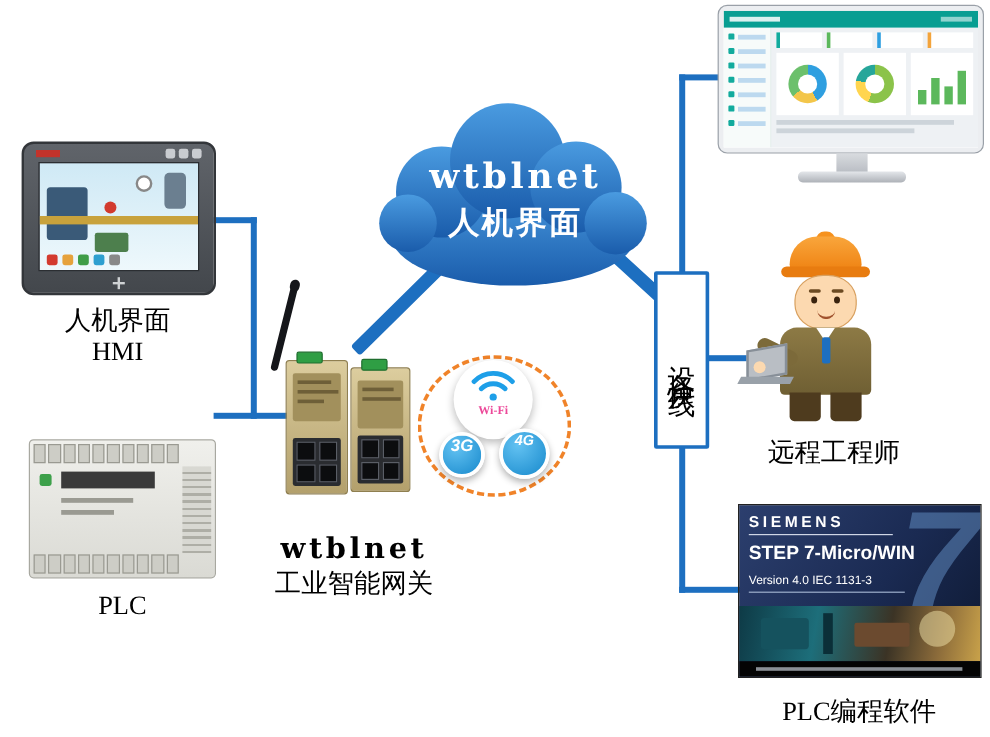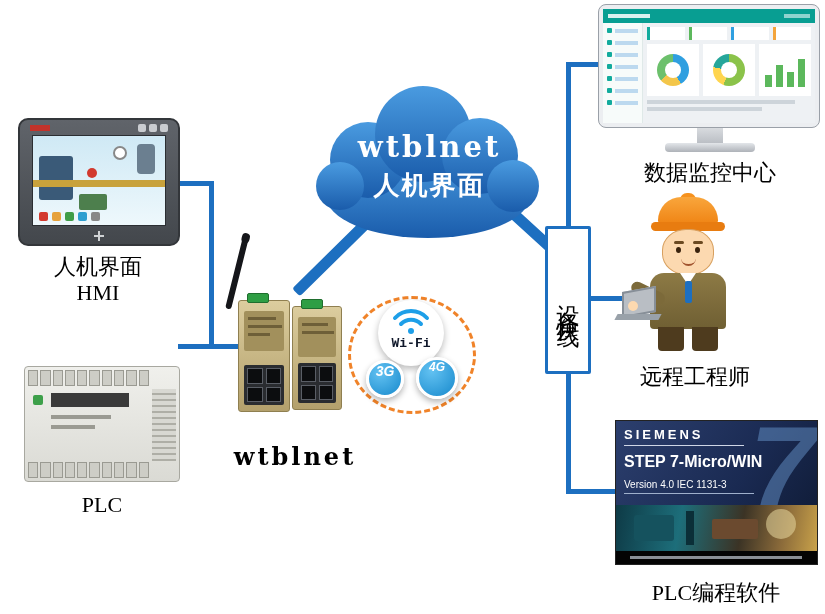--- a/index.html
+++ b/index.html
@@ -79,22 +79,22 @@
               grid-template-columns:1fr 1fr; gap:3px; padding:3px; }
   .gw-ports span { background:#0c0d0f; border:1px solid #5a5e66; display:block; }
 
   
   .wifi-ellipse { position:absolute; left:348px; top:296px; width:128px; height:118px;
                   border:3px dashed #f08329; border-radius:50%; z-index:2; }
   .wifi-circle { position:absolute; left:378px; top:300px; width:66px; height:66px;
                  background:#fff; border-radius:50%; z-index:3;
                  box-shadow:0 3px 7px rgba(0,0,0,.28); text-align:center; }
   .wifi-circle svg { margin-top:8px; }
-  .wifi-word { display:block; font-family:Liberation Mono, monospace; font-weight:bold;
-               font-size:13px; color:#0f172a; margin-top:-2px; }
+  .wifi-word { display:block; font-family:Liberation Serif, serif; font-weight:bold;
+               font-size:10px; color:#ec4899; margin-top:-2px; }
   .badge { position:absolute; border-radius:50%; border:3px solid #fff; z-index:3;
            background:radial-gradient(circle at 35% 30%,#63c2f2,#1789cc);
            box-shadow:0 3px 6px rgba(0,0,0,.3); color:#fff; font-weight:bold; font-style:italic;
            font-family:"Liberation Sans",sans-serif; display:flex; align-items:flex-start;
            justify-content:center; }
   .badge.g3 { left:366px; top:360px; width:38px; height:38px; font-size:14px; }
   .badge.g4 { left:416px; top:357px; width:42px; height:42px; font-size:12px; }
 
   
   .cloud-svg { position:absolute; left:308px; top:68px; z-index:3; }
@@ -329,20 +329,21 @@
     </div>
     <div class="gw-ports">
       <span></span>
       <span></span>
       <span></span>
       <span></span>
     </div>
   </div>
   <div class="label lab-gw">
     <span class="l1">wtblnet</span>
+    <span class="l2">工业智能网关</span>
   </div>
 
   <div class="wifi-ellipse"></div>
   <div class="wifi-circle">
     <svg width="40" height="26" viewBox="0 0 40 26">
       <path d="M4 10 A 22 22 0 0 1 36 10" fill="none" stroke="#1e9fe8" stroke-width="4" stroke-linecap="round"></path>
       <path d="M10 16 A 14 14 0 0 1 30 16" fill="none" stroke="#1e9fe8" stroke-width="4" stroke-linecap="round"></path>
       <circle cx="20" cy="23" r="3" fill="#1e9fe8"></circle>
     </svg>
     <span class="wifi-word">Wi-Fi</span>
@@ -442,23 +443,20 @@
           <div class="mon-foot">
             <i></i>
             <i style="width:70%"></i>
           </div>
         </div>
       </div>
     </div>
   </div>
   <div class="mon-neck"></div>
   <div class="mon-base"></div>
-  <div class="label lab-mon">
-    <span class="l1">数据监控中心</span>
-  </div>
 
   <div class="eng">
     <div class="eng-hat-ridge"></div>
     <div class="eng-hat"></div>
     <div class="eng-brim"></div>
     <div class="eng-face">
       <div class="eng-brow l"></div>
       <div class="eng-brow r"></div>
       <div class="eng-eye l"></div>
       <div class="eng-eye r"></div>

